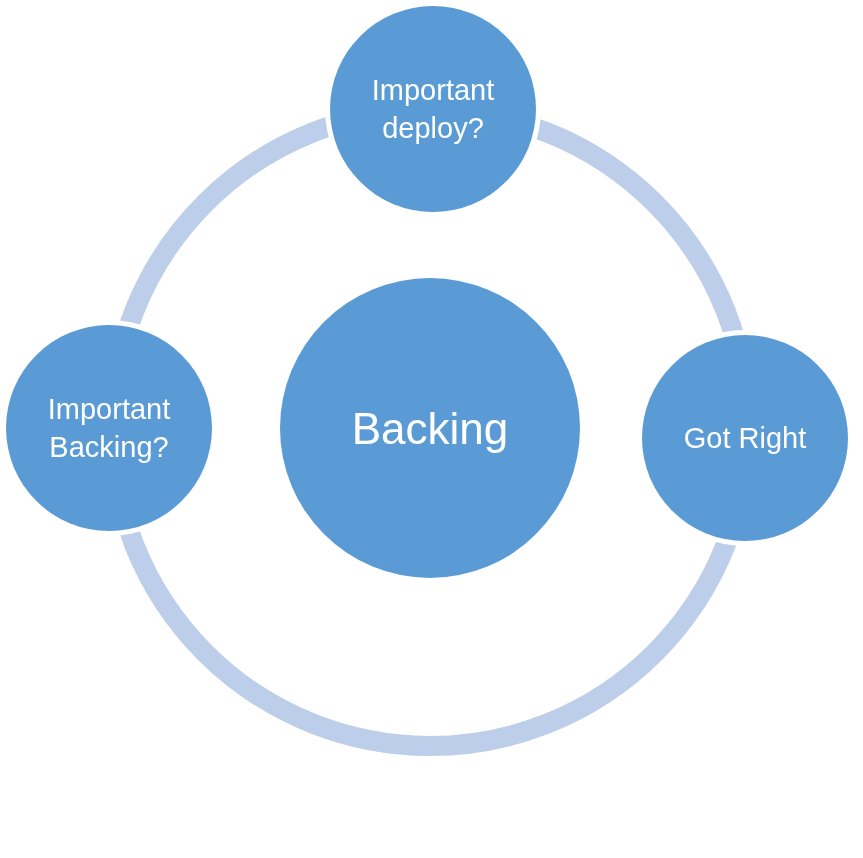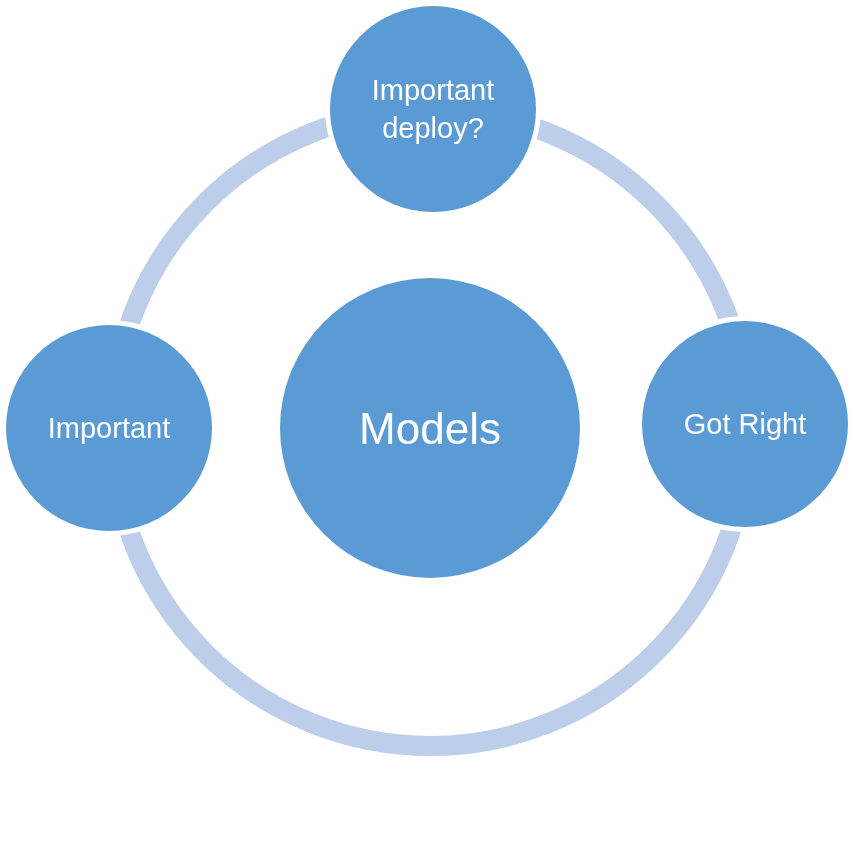--- a/index.html
+++ b/index.html
@@ -45,21 +45,21 @@
     line-height: 57px;
   }
   .node.satellite {
     width: 206px;
     height: 206px;
     font-size: 29px;
     line-height: 38px;
     box-shadow: 0 0 0 5px var(--background, #ffffff);
   }
   .node.pos-top    { left: 330px; top: 6px; }
-  .node.pos-right  { left: 642px; top: 321px; }
+  .node.pos-right  { left: 642px; top: 335px; }
   .node.pos-bottom { left: 326px; top: 644px; }
   .node.pos-left   { left: 6px;   top: 325px; }
 </style>
 </head>
 <body>
 
 <div class="canvas">
 
   <div class="ring"></div>
 
@@ -73,22 +73,23 @@
   <div class="node satellite pos-right">
     <div class="label">
       <span>Got Right</span>
     </div>
   </div>
 
 
   <div class="node satellite pos-left">
     <div class="label">
       <span>Important</span>
+      <span>Backing?</span>
     </div>
   </div>
 
   <div class="node center">
     <div class="label">
-      <span>Models</span>
+      <span>Backing</span>
     </div>
   </div>
 
 </div>
 
 </body></html>

